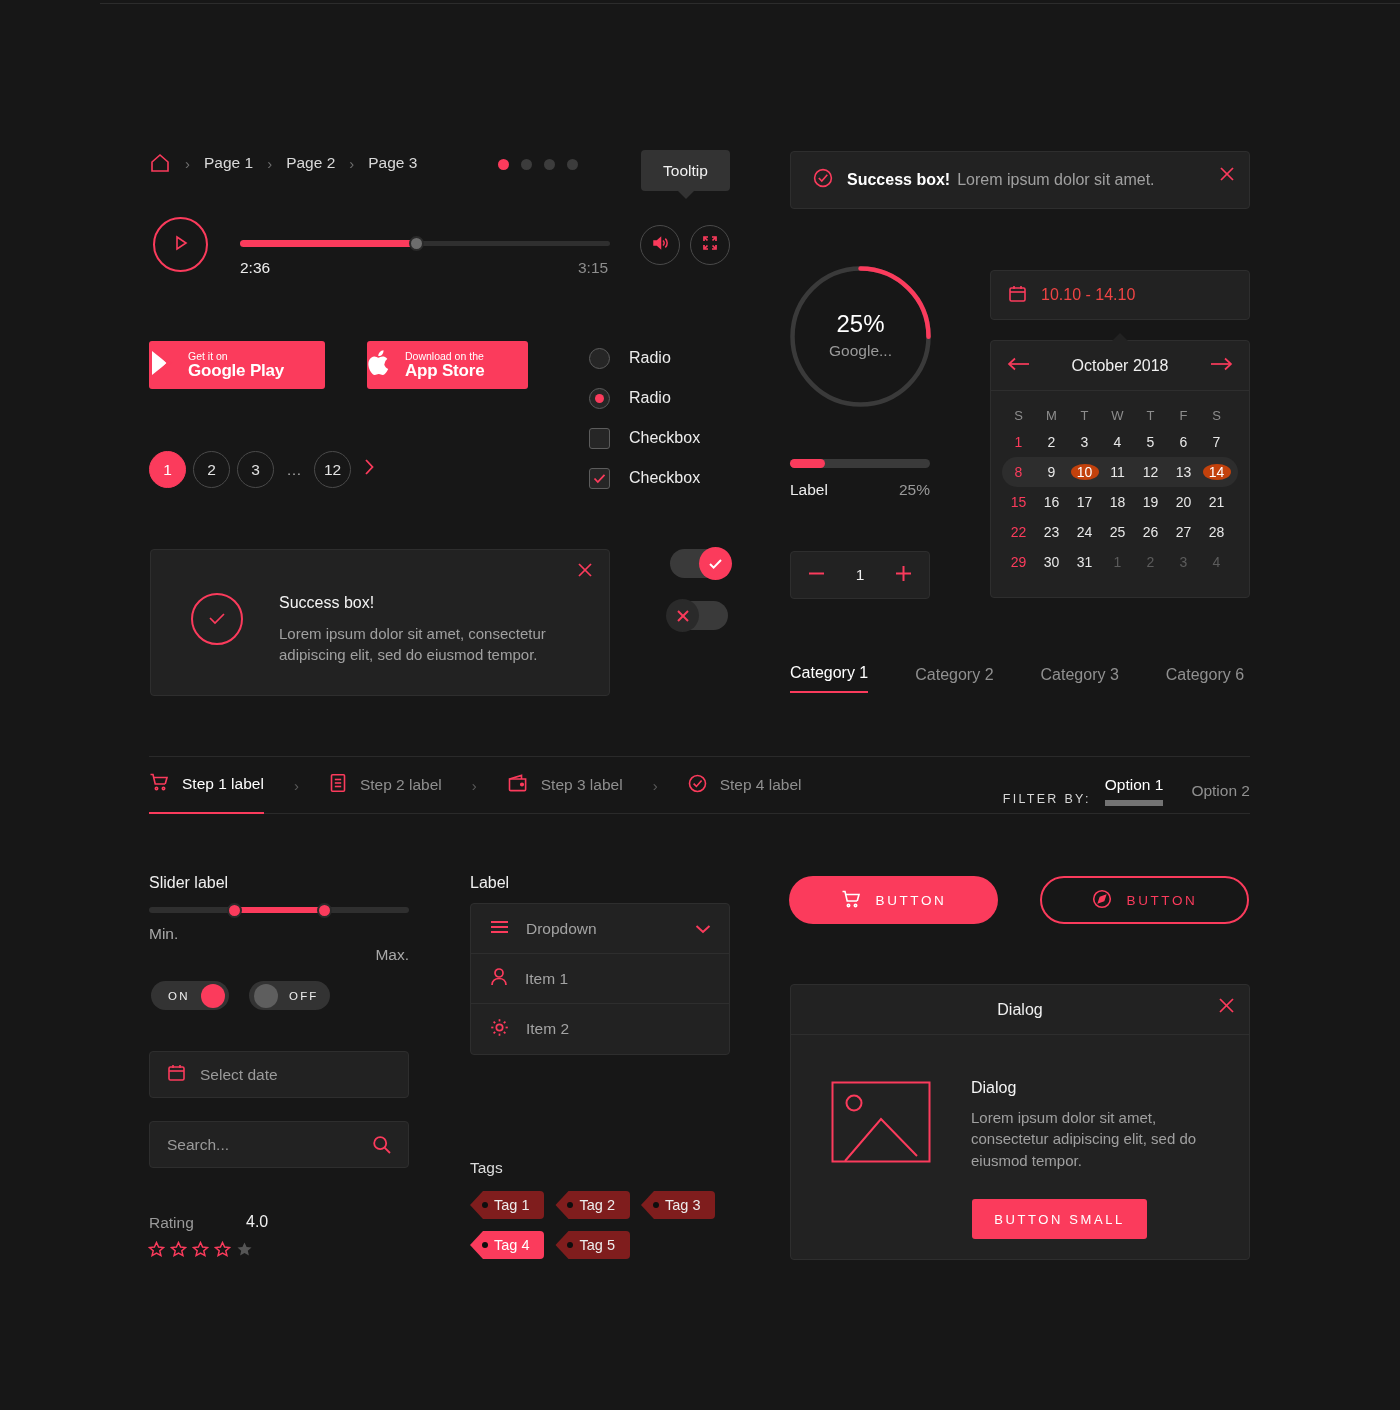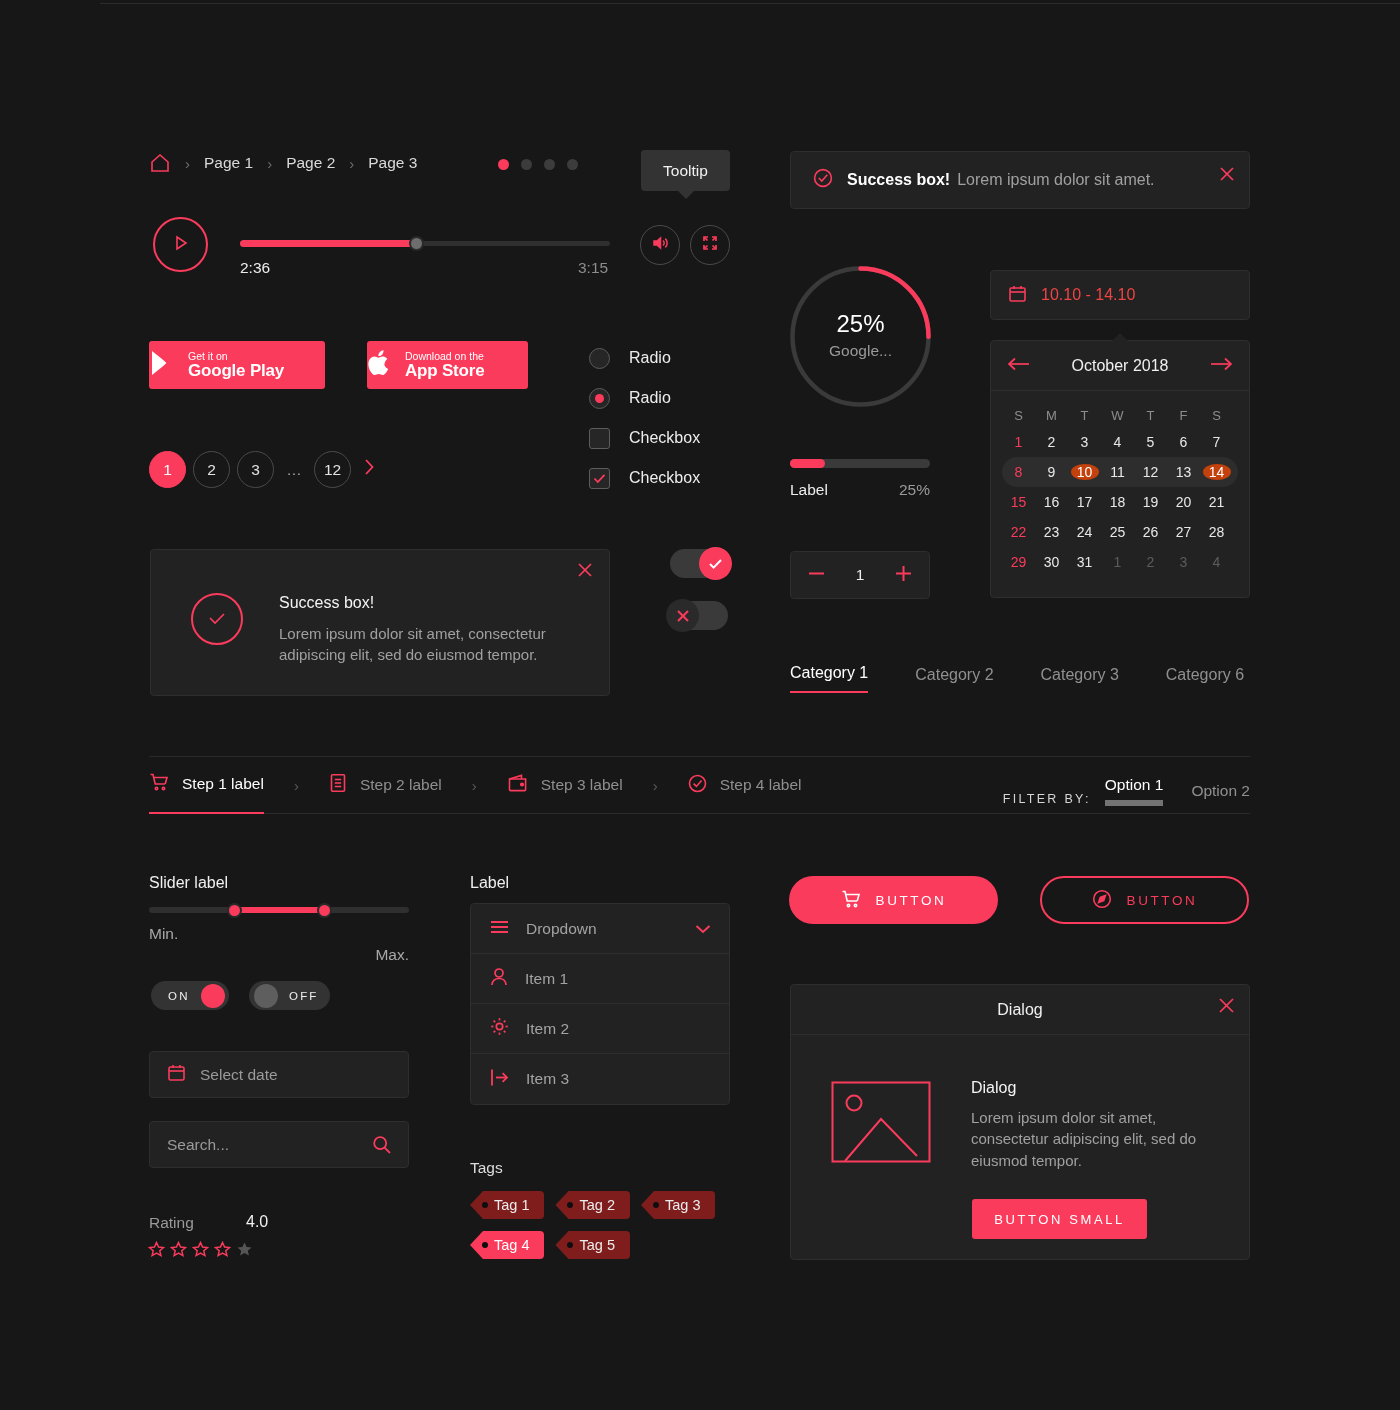--- a/index.html
+++ b/index.html
@@ -713,30 +713,20 @@
           <path d="M1.2 9.5 L3.4 9.5"></path>
             <path d="M15.6 9.5 L17.8 9.5"></path>
           <path d="M3.6 3.6 L5.2 5.2"></path>
             <path d="M13.8 13.8 L15.4 15.4"></path>
           <path d="M15.4 3.6 L13.8 5.2"></path>
             <path d="M5.2 13.8 L3.6 15.4"></path>
         </svg>
       </span>
       <span class="t">Item 2</span>
     </div>
-    <div class="dd-row">
-      <span>
-        <svg width="19" height="19" viewBox="0 0 19 19" fill="none" stroke="#fb3b5c" stroke-width="1.8">
-          <path d="M2 1.6 L2 17.4"></path>
-          <path d="M6 9.5 L17 9.5"></path>
-            <path d="M12.6 5.2 L17 9.5 L12.6 13.8"></path>
-        </svg>
-      </span>
-      <span class="t">Item 3</span>
-    </div>
   </div>
 
   <div class="tg-label">Tags</div>
   <div class="tagrow tagrow1">
     <span class="tag">
         <span class="hole"></span>
         <span>Tag 1</span>
       </span>
     <span class="tag">
         <span class="hole"></span>

